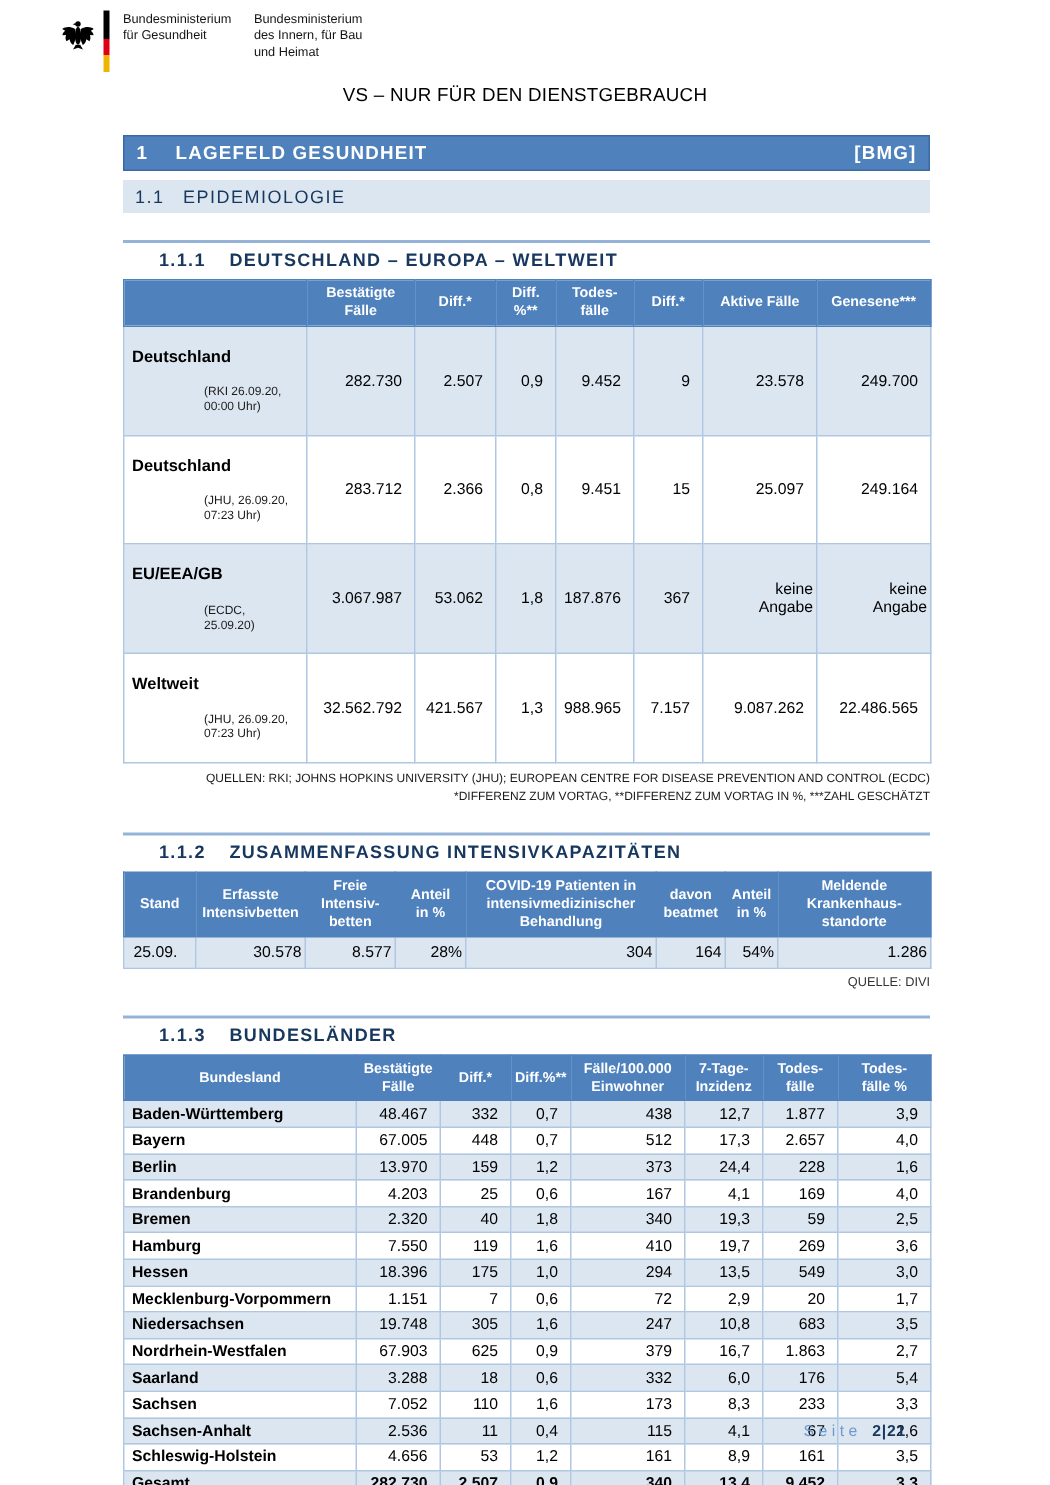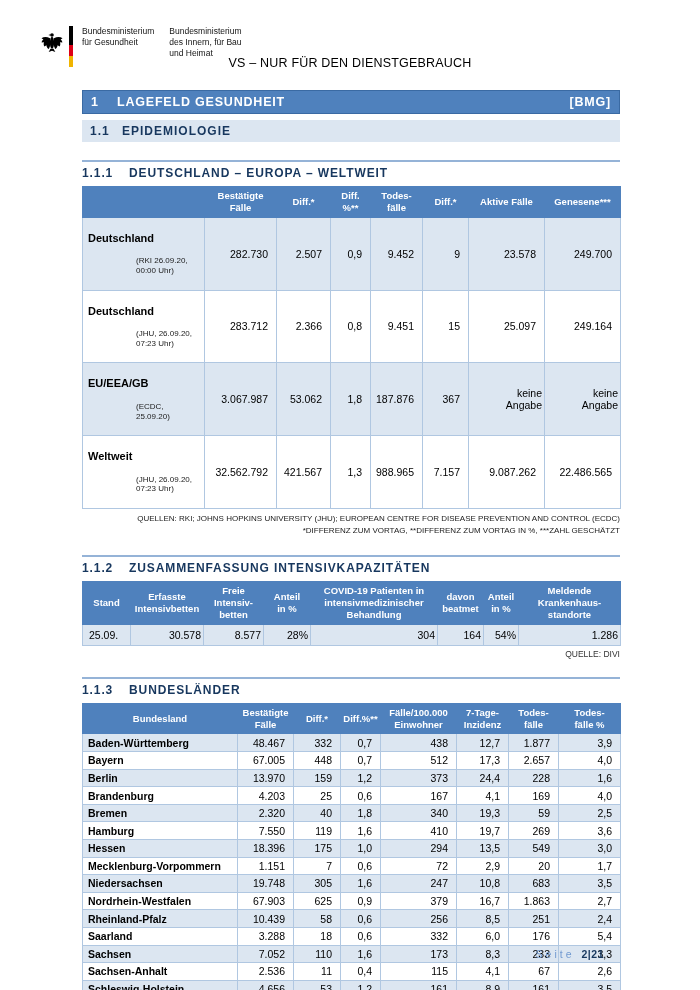--- a/index.html
+++ b/index.html
@@ -2,49 +2,49 @@
 <html lang="de"><head>
 <meta charset="utf-8">
 <style>
   html,body { margin:0; padding:0; background:#ffffff; }
   .page {
     position:relative; width:700px; height:990px; background:#fff;
     font-family:"Liberation Sans", sans-serif; color:#1a1a1a; overflow:hidden;
   }
 
   
-  .brandrow { position:absolute; top:26px; left:40px; display:flex; align-items:flex-start; }
+  .brandrow { position:absolute; top:7px; left:40px; display:flex; align-items:flex-start; }
   .eagle { width:24px; height:30px; margin-top:1px; }
   .flag { width:4px; height:41px; margin-left:5px;
           background:linear-gradient(#000 0 46%, #dd0016 46% 73%, #f0b400 73% 100%); }
   .ministry { margin-left:9px; font-size:8.5px; line-height:1.3; color:#141414;
               white-space:pre-line; letter-spacing:0; }
   .ministry2 { margin-left:15px; }
 
   .classification { position:absolute; top:56px; left:0; width:700px; text-align:center;
                     font-size:12.5px; color:#000; letter-spacing:0.2px; }
 
   
   .content { position:absolute; left:82px; top:90px; width:538px; }
 
   .bar1 { display:flex; align-items:center; background:#4f81bd; border:1px solid #3a6aa3;
           color:#fff; font-weight:bold; font-size:12.5px; letter-spacing:0.8px;
           padding:3px 8px 4px 8px; height:15px; }
   .bar1 .num { width:26px; }
   .bar1 .title { flex:1; }
 
   .bar2 { display:flex; align-items:center; background:#dce6f1; color:#17375e;
-          font-weight:bold; font-size:12px; letter-spacing:1px;
+          font-weight:normal; font-size:12px; letter-spacing:1px;
           padding:3px 8px 4px 8px; height:15px; margin-top:6px; }
   .bar2 .num { width:32px; }
 
   .sectionhead { display:flex; margin-top:18px; border-top:2px solid #95b3d7;
                  padding-top:4px; color:#17375e; font-weight:bold; font-size:12px;
                  letter-spacing:0.9px; }
-  .sectionhead .num { width:47px; }
+  .sectionhead .num { width:47px;margin-left:24px; }
 
   
   table { border-collapse:collapse; table-layout:fixed; width:538px; margin-top:6px; }
   th { background:#4f81bd; color:#fff; font-size:9.5px; font-weight:bold; text-align:center;
        vertical-align:middle; white-space:pre-line; line-height:1.25; padding:3px 2px;
        border:1px solid #4f81bd; }
   th + th { border-left:1px solid rgba(255,255,255,0.45); }
   td { font-size:10.5px; border:1px solid #b0c7e1; text-align:right; vertical-align:middle;
        white-space:pre-line; padding:2px 8px 2px 2px; color:#000; }
   td.ml { text-align:right; padding-right:2px; line-height:1.15; }
@@ -425,30 +425,20 @@
     <td>Nordrhein-Westfalen</td>
     <td>67.903</td>
     <td>625</td>
     <td>0,9</td>
     <td>379</td>
     <td>16,7</td>
     <td>1.863</td>
     <td>2,7</td>
   </tr>
 
-  <tr>
-    <td>Rheinland-Pfalz</td>
-    <td>10.439</td>
-    <td>58</td>
-    <td>0,6</td>
-    <td>256</td>
-    <td>8,5</td>
-    <td>251</td>
-    <td>2,4</td>
-  </tr>
 
   <tr>
     <td>Saarland</td>
     <td>3.288</td>
     <td>18</td>
     <td>0,6</td>
     <td>332</td>
     <td>6,0</td>
     <td>176</td>
     <td>5,4</td>

